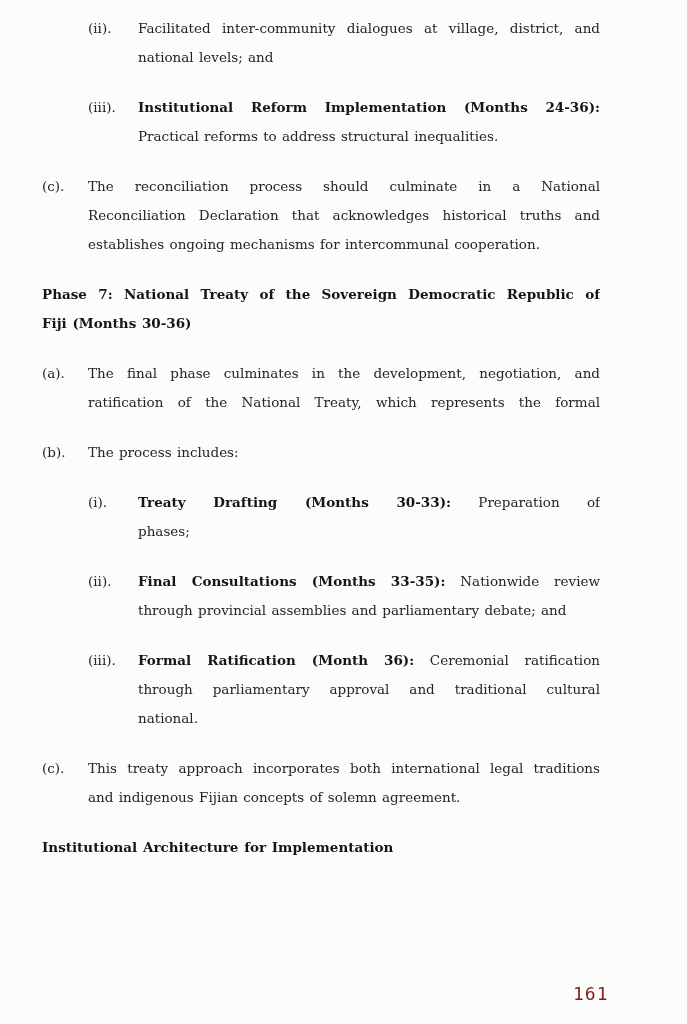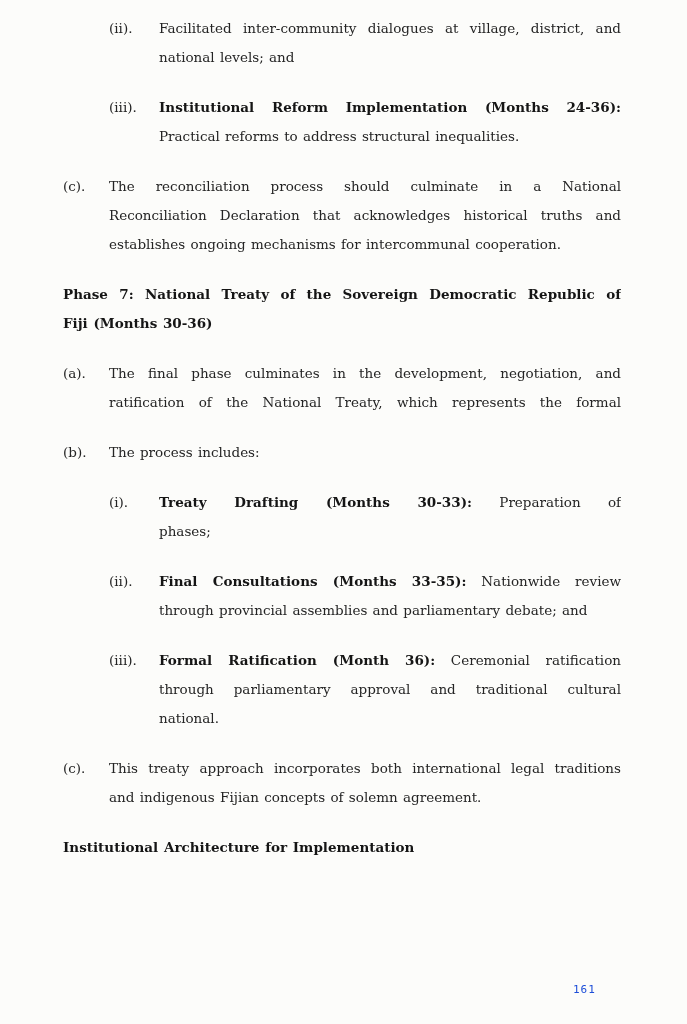--- a/index.html
+++ b/index.html
@@ -15,21 +15,20 @@
     height: 1024px;
     background: #fcfcfa;
     color: #242424;
     font-size: 13.5px;
   }
   .content {
     position: absolute;
     left: 42px;
     top: 14px;
     width: 558px;
-    margin-left: 21px;
   }
   .block {
     display: flex;
     margin-bottom: 21px;
   }
   .block.sub { padding-left: 46px; }
   .label {
     flex: 0 0 46px;
     line-height: 29px;
     white-space: nowrap;
@@ -51,22 +50,22 @@
   .line b, .heading .line {
     font-weight: bold;
     color: #151515;
   }
   .heading .body { font-weight: bold; }
   .page-number {
     position: absolute;
     left: 573px;
     top: 983px;
     font-family: "DejaVu Sans Mono", monospace;
-    font-size: 11px;
-    color: #1d4ed8;
+    font-size: 18px;
+    color: #7f1d1d;
     letter-spacing: 1px;
   }
 </style>
 </head>
 <body>
 
 <div class="page">
   <div class="content">
 
     <section class="block sub">

